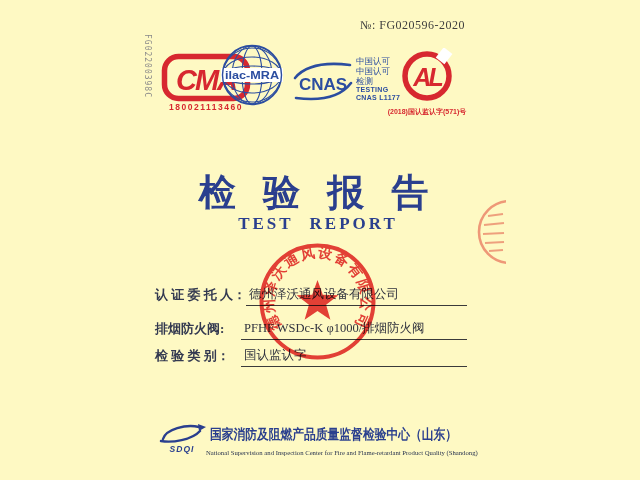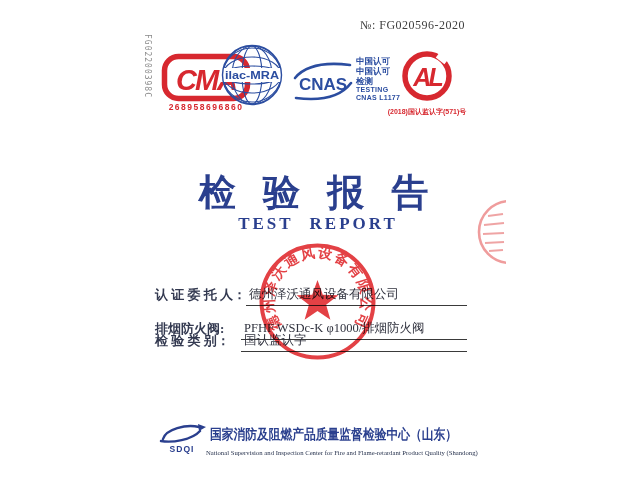--- a/index.html
+++ b/index.html
@@ -1,34 +1,34 @@
 <!DOCTYPE html>
 <html><head>
 <meta charset="utf-8">
 <style>
   html,body{margin:0;padding:0;background:#e8e8e8;}
   #canvas{
-    position:relative;width:640px;height:480px;background:#ffffff;
+    position:relative;width:640px;height:480px;background:#fef9c3;
     overflow:hidden;font-family:"Liberation Serif","DejaVu Serif",serif;
   }
   .abs{position:absolute;}
 
   
   .serial{font-size:12px;color:#3f3f3f;letter-spacing:.5px;}
   .side-code{
     font-size:8px;color:#8a8a8a;letter-spacing:1px;white-space:nowrap;
     transform:rotate(90deg);transform-origin:0 0;
     font-family:"DejaVu Sans Mono",monospace;
   }
 
   
   .cma-number{width:100px;text-align:center;font-size:8.5px;font-weight:bold;
     color:#d7282f;letter-spacing:1.5px;font-family:"Liberation Sans",sans-serif;}
   .cnas-caption{line-height:1.18;font-family:"Liberation Sans",sans-serif;}
-  .cnas-caption .zh{font-size:8.5px;font-weight:bold;color:#2b4da0;}
+  .cnas-caption .zh{font-size:8.5px;font-weight:normal;color:#2b4da0;}
   .cnas-caption .en{font-size:7px;font-weight:bold;color:#2b4da0;letter-spacing:.3px;}
   .cal-caption{width:90px;text-align:center;font-size:7px;font-weight:bold;color:#d7282f;
     font-family:"Liberation Sans",sans-serif;white-space:nowrap;}
 
   
   .title-zh{width:340px;text-align:center;font-size:37px;font-weight:bold;
     color:#2a3f8e;letter-spacing:9px;}
   .title-en{width:340px;text-align:center;font-size:17px;font-weight:bold;
     color:#2a3f8e;letter-spacing:3px;word-spacing:9px;}
 
@@ -38,40 +38,40 @@
     white-space:nowrap;padding-bottom:2px;}
   .form-value{flex:1;border-bottom:1.2px solid #3a3a3a;font-size:12.5px;
     color:#30323e;padding:0 2px 2px 3px;white-space:nowrap;overflow:hidden;}
 
   
   .stamp{mix-blend-mode:multiply;opacity:.9;}
   .edge-stamp{mix-blend-mode:multiply;opacity:.5;}
 
   
   .sdqi-text{width:48px;text-align:center;font-size:8.5px;font-weight:bold;
-    color:#2a3f8e;letter-spacing:1px;
+    font-style:italic;color:#2a3f8e;letter-spacing:1px;
     font-family:"Liberation Sans",sans-serif;}
   .org-zh{font-size:14px;font-weight:bold;color:#2a3f8e;white-space:nowrap;
     transform:scaleX(.84);transform-origin:left center;letter-spacing:0;}
   .org-en{font-size:6.7px;color:#2a3550;white-space:nowrap;}
 </style>
 </head>
 <body>
 
 <div id="canvas">
 
   <div class="abs serial" style="left:360px;top:18px;">№: FG020596-2020</div>
 
   <div class="abs side-code" style="left:152px;top:34px;">FG02200398C</div>
 
   <svg class="abs" style="left:160px;top:52px;" width="92" height="52" viewBox="0 0 92 52">
     <rect x="4.5" y="4.5" width="83" height="42" rx="14" fill="none" stroke="#d7282f" stroke-width="5.5"></rect>
     <text x="46" y="38" text-anchor="middle" font-size="29" font-weight="bold" font-style="italic" fill="#d7282f" letter-spacing="-2" font-family="Liberation Sans, sans-serif">CMA</text>
   </svg>
-  <div class="abs cma-number" style="left:156px;top:102px;">268958696860</div>
+  <div class="abs cma-number" style="left:156px;top:102px;">180021113460</div>
 
   <svg class="abs" style="left:221px;top:44px;" width="62" height="62" viewBox="0 0 62 62">
     <defs>
         <clipPath id="ilacClip">
           <circle cx="31" cy="31" r="29.5"></circle>
         </clipPath>
       </defs>
     <g clip-path="url(#ilacClip)" stroke="#2b4da0" stroke-width="1.1" fill="none">
       <circle cx="31" cy="31" r="29"></circle>
       <ellipse cx="31" cy="31" rx="10" ry="29"></ellipse>
@@ -120,21 +120,21 @@
   </svg>
 
   <div class="abs form-row" style="left:155px;top:286px;">
     <div class="form-label">认 证 委 托 人：</div>
     <div class="form-value">德州泽沃通风设备有限公司</div>
   </div>
   <div class="abs form-row" style="left:155px;top:320px;">
     <div class="form-label">排烟防火阀:</div>
     <div class="form-value">PFHF WSDc-K φ1000/排烟防火阀</div>
   </div>
-  <div class="abs form-row" style="left:155px;top:332px;">
+  <div class="abs form-row" style="left:155px;top:347px;">
     <div class="form-label">检 验 类 别：</div>
     <div class="form-value">国认监认字</div>
   </div>
 
   <svg class="abs stamp" style="left:250px;top:234px;" width="135" height="135" viewBox="0 0 135 135">
     <defs>
       <path id="sealArc" d="M 67.5,111.5 A 44,44 0 0,1 23.5,67.5 A 44,44 0 0,1 67.5,23.5 A 44,44 0 0,1 111.5,67.5 A 44,44 0 0,1 67.5,111.5"></path>
     </defs>
     <circle cx="67.5" cy="67.5" r="56" fill="none" stroke="#e02c30" stroke-width="4"></circle>
     <text font-size="14" font-weight="bold" fill="#e02c30" letter-spacing="2">

